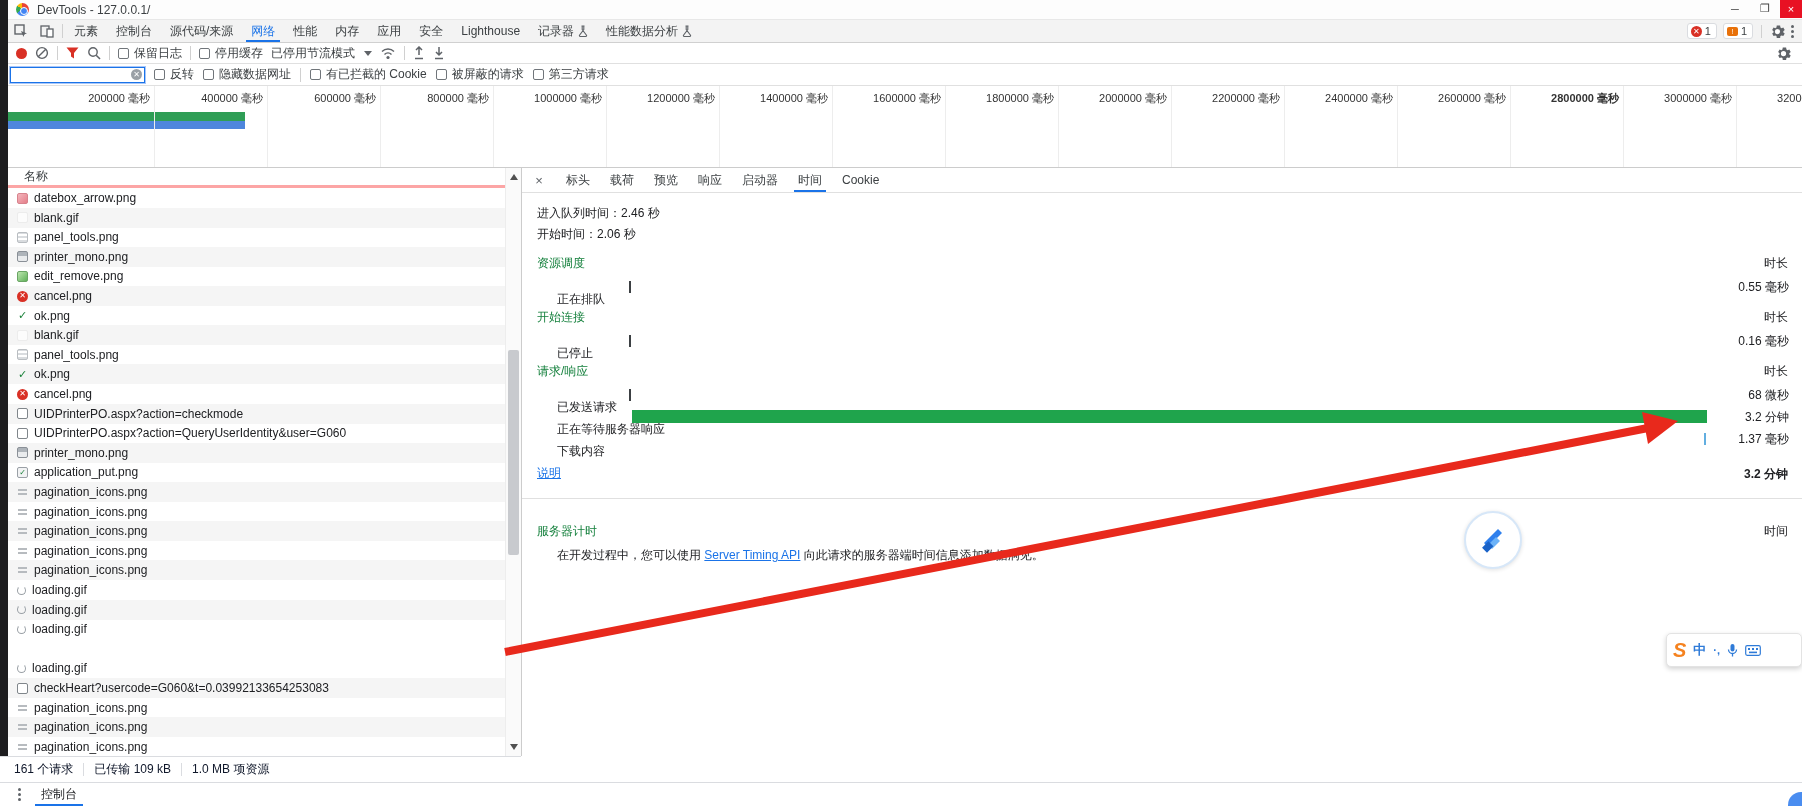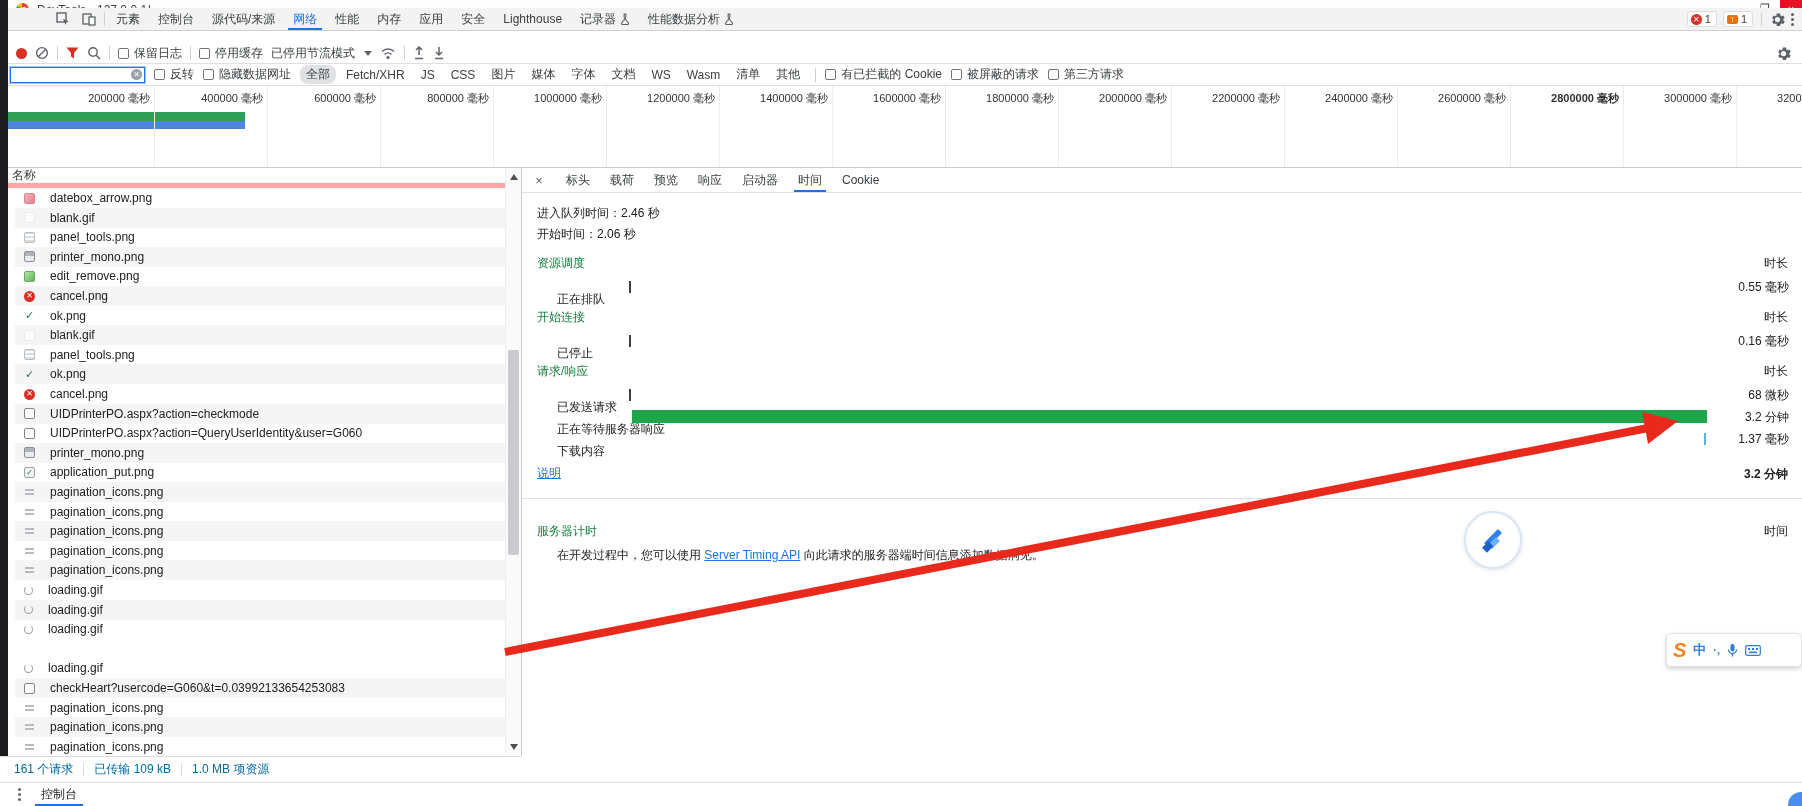--- a/index.html
+++ b/index.html
@@ -17,22 +17,22 @@
     position:relative; }
   #chrome-logo::after { content:""; position:absolute; left:3.5px; top:3.5px; width:6px; height:6px;
     border-radius:50%; background:#4285f4; border:1px solid #fff; }
   #win-title { color:#3c4043; }
   #win-controls { margin-left:auto; display:flex; height:20px; }
   .win-btn { width:30px; height:18px; display:flex; align-items:center; justify-content:center;
     color:#444; font-size:11px; }
   .win-btn.close { background:#e81123; color:#fff; width:22px; }
 
   
-  #tabbar { left:8px; top:8px; width:1794px; height:23px; background:#f3f3f3;
-    border-bottom:1px solid #d0d0d0; display:flex; align-items:stretch; font-size:12px; color:#3c4043;padding-left:42px; }
+  #tabbar { left:8px; top:20px; width:1794px; height:23px; background:#f3f3f3;
+    border-bottom:1px solid #d0d0d0; display:flex; align-items:stretch; font-size:12px; color:#3c4043; }
   .tb-icon { width:26px; display:flex; align-items:center; justify-content:center; }
   .tb-sep { width:1px; background:#d0d0d0; margin:4px 2px; }
   .main-tab { padding:0 9px; display:flex; align-items:center; gap:4px; position:relative; color:#3c4043; }
   .main-tab.active { color:#1a73e8; }
   .main-tab.active::after { content:""; position:absolute; left:4px; right:4px; bottom:0; height:2px; background:#1a73e8; }
   #tabbar-right { margin-left:auto; display:flex; align-items:center; gap:6px; padding-right:8px; }
   .badge { display:flex; align-items:center; gap:3px; font-size:11px; border:1px solid #dadce0;
     border-radius:3px; padding:1px 5px 1px 3px; background:#fff; }
   .err-dot { width:11px; height:11px; border-radius:50%; background:#d93025; color:#fff; font-size:8px;
     display:flex; align-items:center; justify-content:center; }
@@ -67,25 +67,25 @@
 
   
   #ruler { left:8px; top:86px; width:1794px; height:82px; background:#fff;
     border-bottom:1px solid #ccc; overflow:hidden; }
   .tick-line { position:absolute; top:0; width:1px; height:82px; background:#ededed; }
   .tick-label { position:absolute; top:5px; font-size:11px; color:#333; text-align:right; width:110px; }
   #ov-bar-green { position:absolute; left:0; top:26px; width:237px; height:9px; background:#2f9e56; }
   #ov-bar-blue  { position:absolute; left:0; top:35px; width:237px; height:8px; background:#4e86dd; }
 
   
-  #list-header { left:8px; top:168px; width:497px; height:20px; background:#fff; border-bottom:5px solid #fca5a5;
-    font-size:12px; color:#3c4043; display:flex; align-items:center; padding-left:4px; }
+  #list-header { left:8px; top:168px; width:497px; height:20px; background:#fff; border-bottom:3px solid #fca5a5;
+    font-size:12px; color:#3c4043; display:flex; padding-left:16px; }
   #req-list { left:8px; top:188px; width:497px; height:568px; overflow:hidden; }
-  .req-row { position:absolute; left:7px; width:497px; height:20px; display:flex; align-items:center;
-    gap:15px; padding-left:9px; font-size:12px; color:#202124; white-space:nowrap; }
+  .req-row { position:absolute; left:0; width:497px; height:20px; display:flex; align-items:center;
+    gap:6px; padding-left:9px; font-size:12px; color:#202124; white-space:nowrap; }
   .req-row.stripe { background:#f5f5f5; }
   .req-row.selected { background:#d0d3d7; }
   .ric { width:11px; height:11px; flex:0 0 auto; display:flex; align-items:center; justify-content:center; }
   .ic-image-pink { background:linear-gradient(135deg,#f3b6bd,#e57f8a); border:1px solid #d8838d; border-radius:2px; }
   .ic-blank { background:#fcfcfc; border:1px solid #ececec; border-radius:2px; }
   .ic-grid { border:1px solid #b9bdc1; border-radius:2px;
     background:repeating-linear-gradient(0deg,#d9dcdf 0 2px,#fff 2px 4px); }
   .ic-printer { border:1px solid #8a9097; border-radius:2px; background:linear-gradient(#aeb4ba 0 4px,#e9ebed 4px); }
   .ic-image-green { background:linear-gradient(135deg,#bde6b0,#61b15a); border:1px solid #6aa564; border-radius:2px; }
   .ic-cancel { background:#d93025; border-radius:50%; color:#fff; font-size:8px; line-height:1; }
@@ -122,21 +122,21 @@
   .link { color:#1a73e8; text-decoration:underline; }
   #timing-total { position:absolute; right:14px; top:298px; font-size:12px; font-weight:bold; }
   #detail-divider { position:absolute; left:0; top:330px; width:1281px; height:1px; background:#e0e0e0; }
 
   
   #app-logo { left:1464px; top:511px; width:58px; height:58px; border-radius:50%; background:#fff;
     border:2px solid #d7e7f8; box-shadow:0 1px 4px rgba(0,0,0,.12); display:flex; align-items:center; justify-content:center; }
 
   
   #statusbar { left:0; top:756px; width:521px; height:26px; background:#fff; border-top:1px solid #dadce0;
-    display:flex; align-items:center; gap:10px; font-size:12px; color:#0369a1; padding-left:14px; }
+    display:flex; align-items:center; gap:10px; font-size:12px; color:#0f172a; padding-left:14px; }
   .st-sep { width:1px; height:13px; background:#dadce0; }
   #drawer { left:0; top:782px; width:1802px; height:24px; background:#fff; border-top:1px solid #dadce0;
     display:flex; align-items:center; font-size:12px; color:#202124; }
   #drawer-kebab { margin:0 14px 0 18px; }
   #console-tab { position:relative; height:24px; display:flex; align-items:center; padding:0 6px; }
   #console-tab::after { content:""; position:absolute; left:0; right:0; bottom:0; height:3px; background:#1a73e8; }
 
   
   #ime-bar { left:1666px; top:633px; width:136px; height:34px; background:#fff; border:1px solid #e3e3e3;
     border-radius:5px; box-shadow:0 2px 5px rgba(0,0,0,.18); display:flex; align-items:center; gap:7px;
@@ -318,34 +318,20 @@
       <span class="clear-x">✕</span>
     </span>
     <span class="chk">
       <span class="box"></span>
       <span>反转</span>
     </span>
     <span class="chk">
       <span class="box"></span>
       <span>隐藏数据网址</span>
     </span>
-    <span id="type-chips" class="chips">
-        <span class="chip active">全部</span>
-        <span class="chip">Fetch/XHR</span>
-        <span class="chip">JS</span>
-        <span class="chip">CSS</span>
-        <span class="chip">图片</span>
-        <span class="chip">媒体</span>
-        <span class="chip">字体</span>
-        <span class="chip">文档</span>
-        <span class="chip">WS</span>
-        <span class="chip">Wasm</span>
-        <span class="chip">清单</span>
-        <span class="chip">其他</span>
-      </span>
     <span class="nt-sep"></span>
     <span id="cookie-filters" class="chips" style="gap:9px">
         <span class="chk">
           <span class="box"></span>
           <span>有已拦截的 Cookie</span>
         </span>
         <span class="chk">
           <span class="box"></span>
           <span>被屏蔽的请求</span>
         </span>

